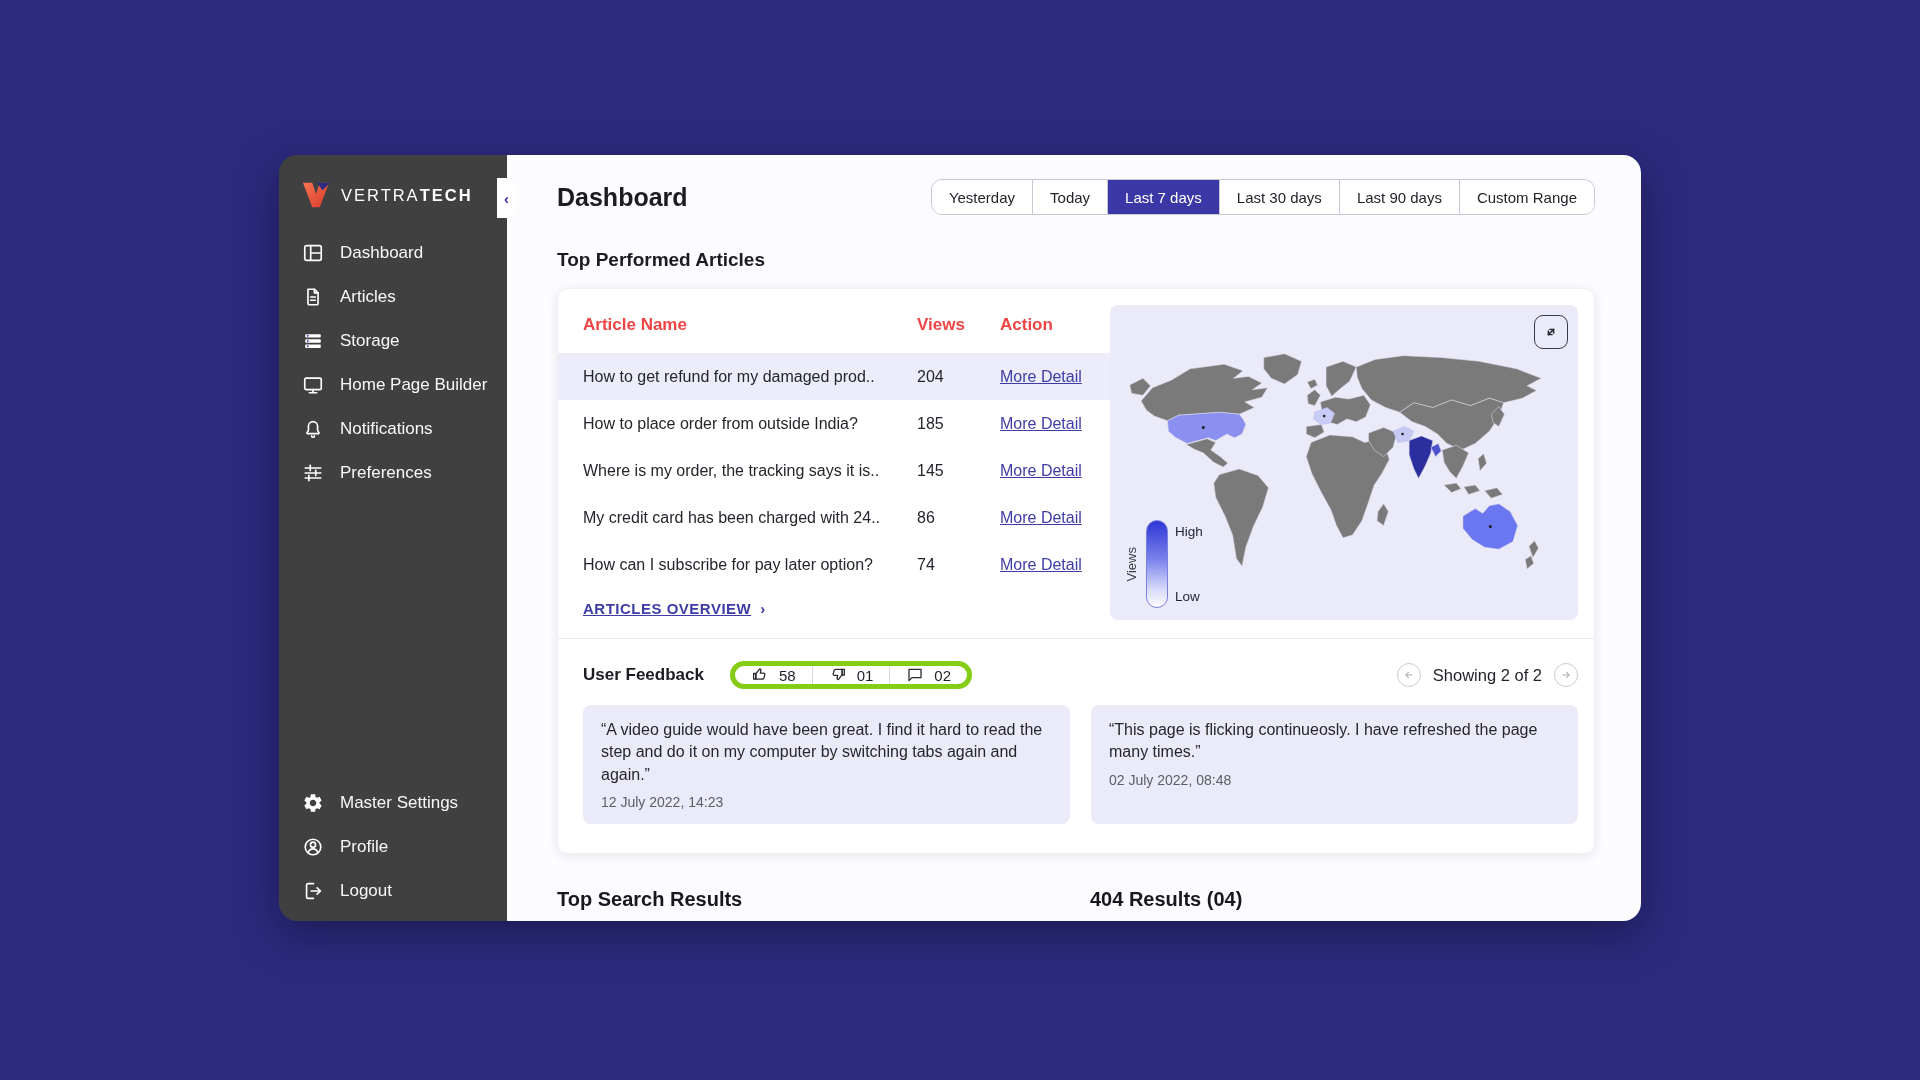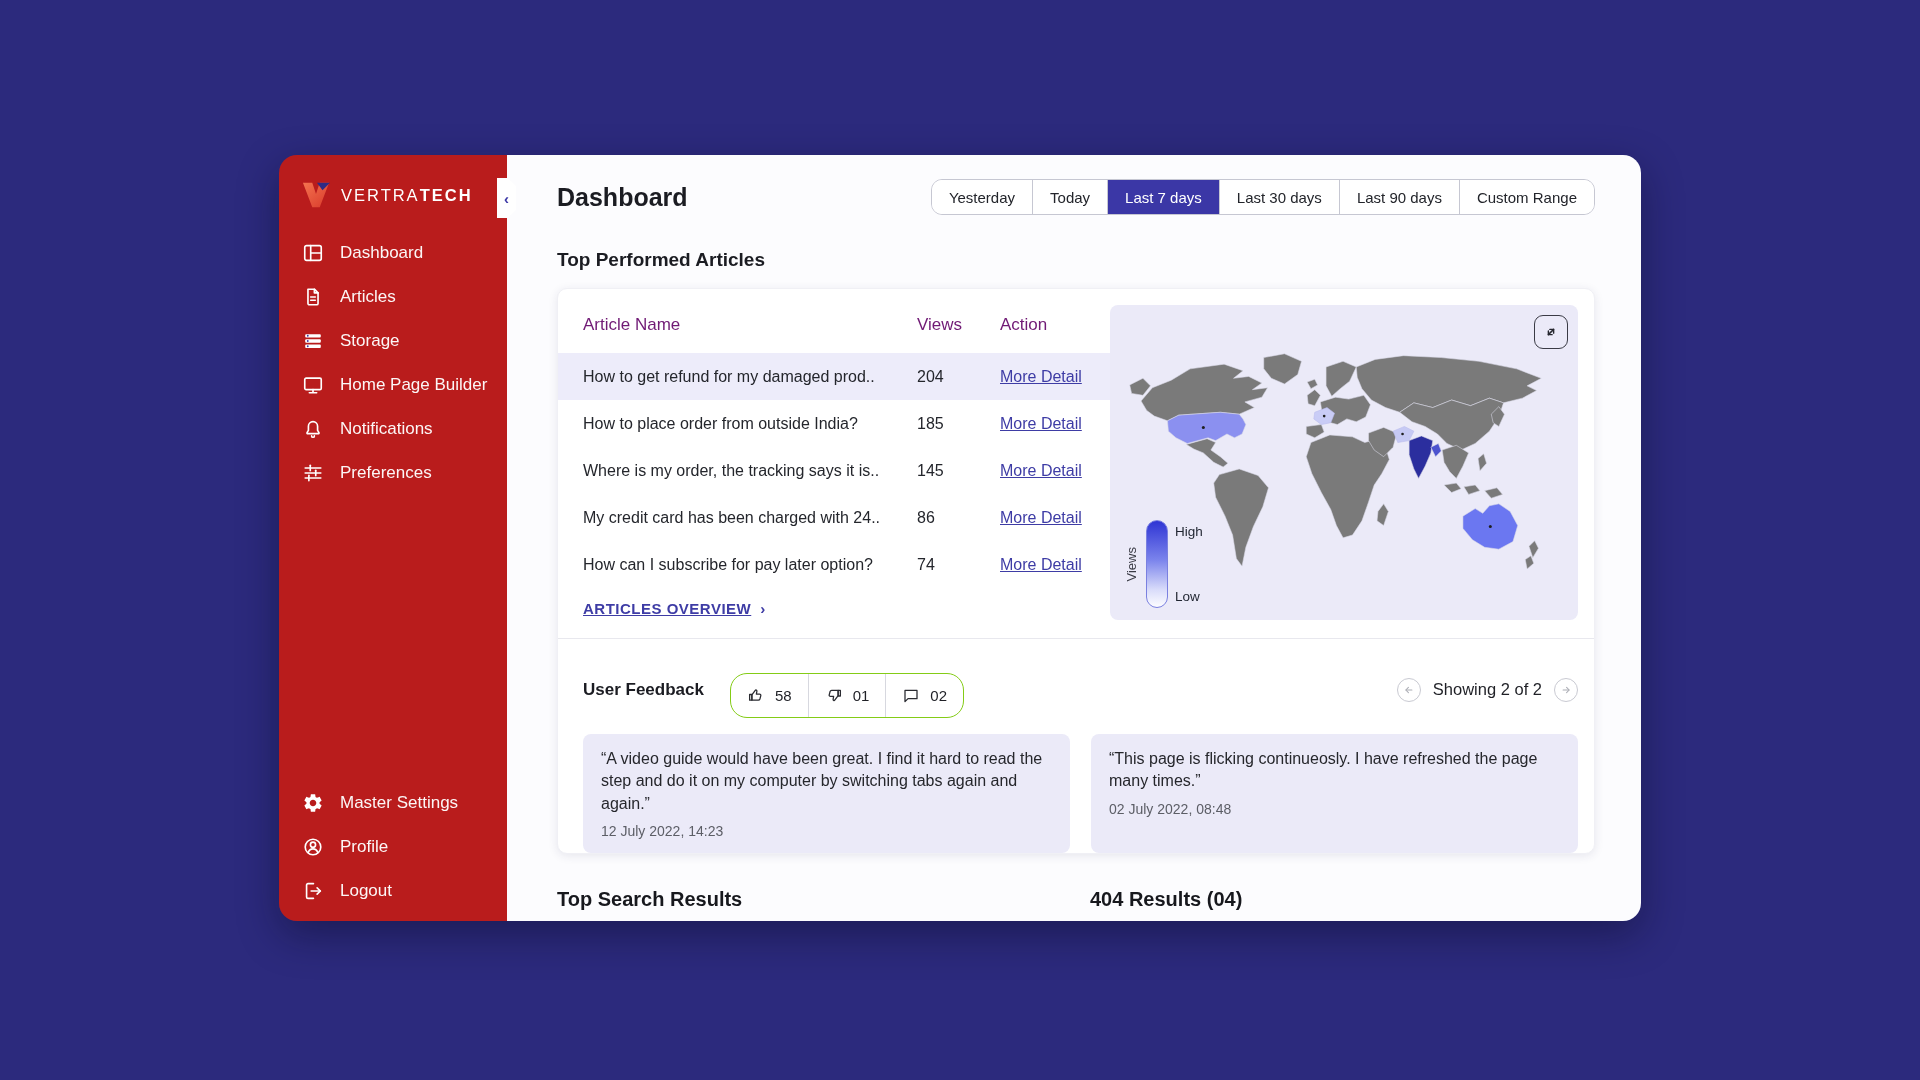--- a/index.html
+++ b/index.html
@@ -12,21 +12,21 @@
 
   
   .app-card{
     position:absolute; left:279px; top:155px; width:1362px; height:766px;
     border-radius:18px; display:flex; overflow:hidden;
     box-shadow:0 14px 40px rgba(10,10,40,.45);
   }
 
   
   .sidebar{
-    width:228px; flex-shrink:0; background:#b91c1c; color:#fff;
+    width:228px; flex-shrink:0; background:#404040; color:#fff;
     display:flex; flex-direction:column; position:relative;
   }
   .brand{ display:flex; align-items:center; gap:10px; padding:26px 0 0 22px; }
   .brand-text{ font-size:16.5px; letter-spacing:2px; color:#fff; white-space:nowrap; }
   .brand-text b{ font-weight:700; }
   .nav{ margin-top:22px; display:flex; flex-direction:column; }
   .nav-item{
     height:44px; display:flex; align-items:center; gap:16px;
     padding-left:23px; cursor:pointer; color:rgba(255,255,255,.96);
     font-size:17px;
@@ -64,21 +64,21 @@
     margin-top:17px; background:#fff; border-radius:10px; height:566px;
     box-shadow:0 2px 10px rgba(40,40,90,.10); border:1px solid #F0F0F5;
     position:relative;
   }
   .card-top{ display:flex; height:349px; }
   .table-wrap{ flex:1; padding-top:8px; }
   .t-row{
     display:grid; grid-template-columns:334px 83px 1fr;
     align-items:center; padding-left:25px; height:47px; font-size:16px; color:#24262C;
   }
-  .t-head{ height:56px; font-weight:400; font-size:17px; color:#701a75; }
+  .t-head{ height:56px; font-weight:700; font-size:17px; color:#ef4444; }
   .t-row.highlight{ background:#EDECFA; }
   .t-link{ color:#3E3CA5; text-decoration:underline; cursor:pointer; }
   .overview-link{
     margin-top:12px; padding-left:25px; display:flex; align-items:center; gap:9px;
     color:#3E3CA5; font-size:15px; font-weight:700; letter-spacing:.5px; cursor:pointer;
   }
   .overview-link .lbl{ text-decoration:underline; }
   .overview-link .chev{ font-size:15px; text-decoration:none; }
 
   
@@ -101,21 +101,21 @@
     width:22px; height:88px; border-radius:12px;
     border:1px solid #7A80E0;
     background:linear-gradient(180deg,#2F35D4 0%,#7A83EC 45%,#D9DCFA 80%,#FDFDFF 100%);
   }
   .legend-labels{ display:flex; flex-direction:column; justify-content:space-between; height:80px; font-size:13.5px; color:#1F2430; }
 
   
   .feedback{ border-top:1px solid #E8E8EE; padding:22px 16px 0 25px; }
   .feedback-head{ display:flex; align-items:center; gap:26px; }
   .feedback-title{ font-size:17px; font-weight:700; color:#1B1C22; }
-  .stats-group{ display:flex; border:1px solid #84cc16; border-radius:17px; height:45px; background:#fff;margin-top:12px; }
+  .stats-group{ display:flex; border:5px solid #84cc16; border-radius:17px; height:28px; background:#fff; }
   .stat{ display:flex; align-items:center; gap:10px; padding:0 16px; border-left:1px solid #D7D8DF; font-size:15px; color:#1F2026; }
   .stat:first-child{ border-left:none; }
   .pagination{ margin-left:auto; display:flex; align-items:center; gap:12px; }
   .pag-btn{
     width:24px; height:24px; border-radius:50%; border:1.5px solid #C9CAD2;
     background:transparent; display:flex; align-items:center; justify-content:center; cursor:pointer;
   }
   .pag-label{ font-size:16.5px; color:#1F2026; }
   .fb-cards{ display:flex; gap:21px; margin-top:16px; }
   .fb-card{ width:487px; background:#EBEAF8; border-radius:8px; padding:14px 18px; }

